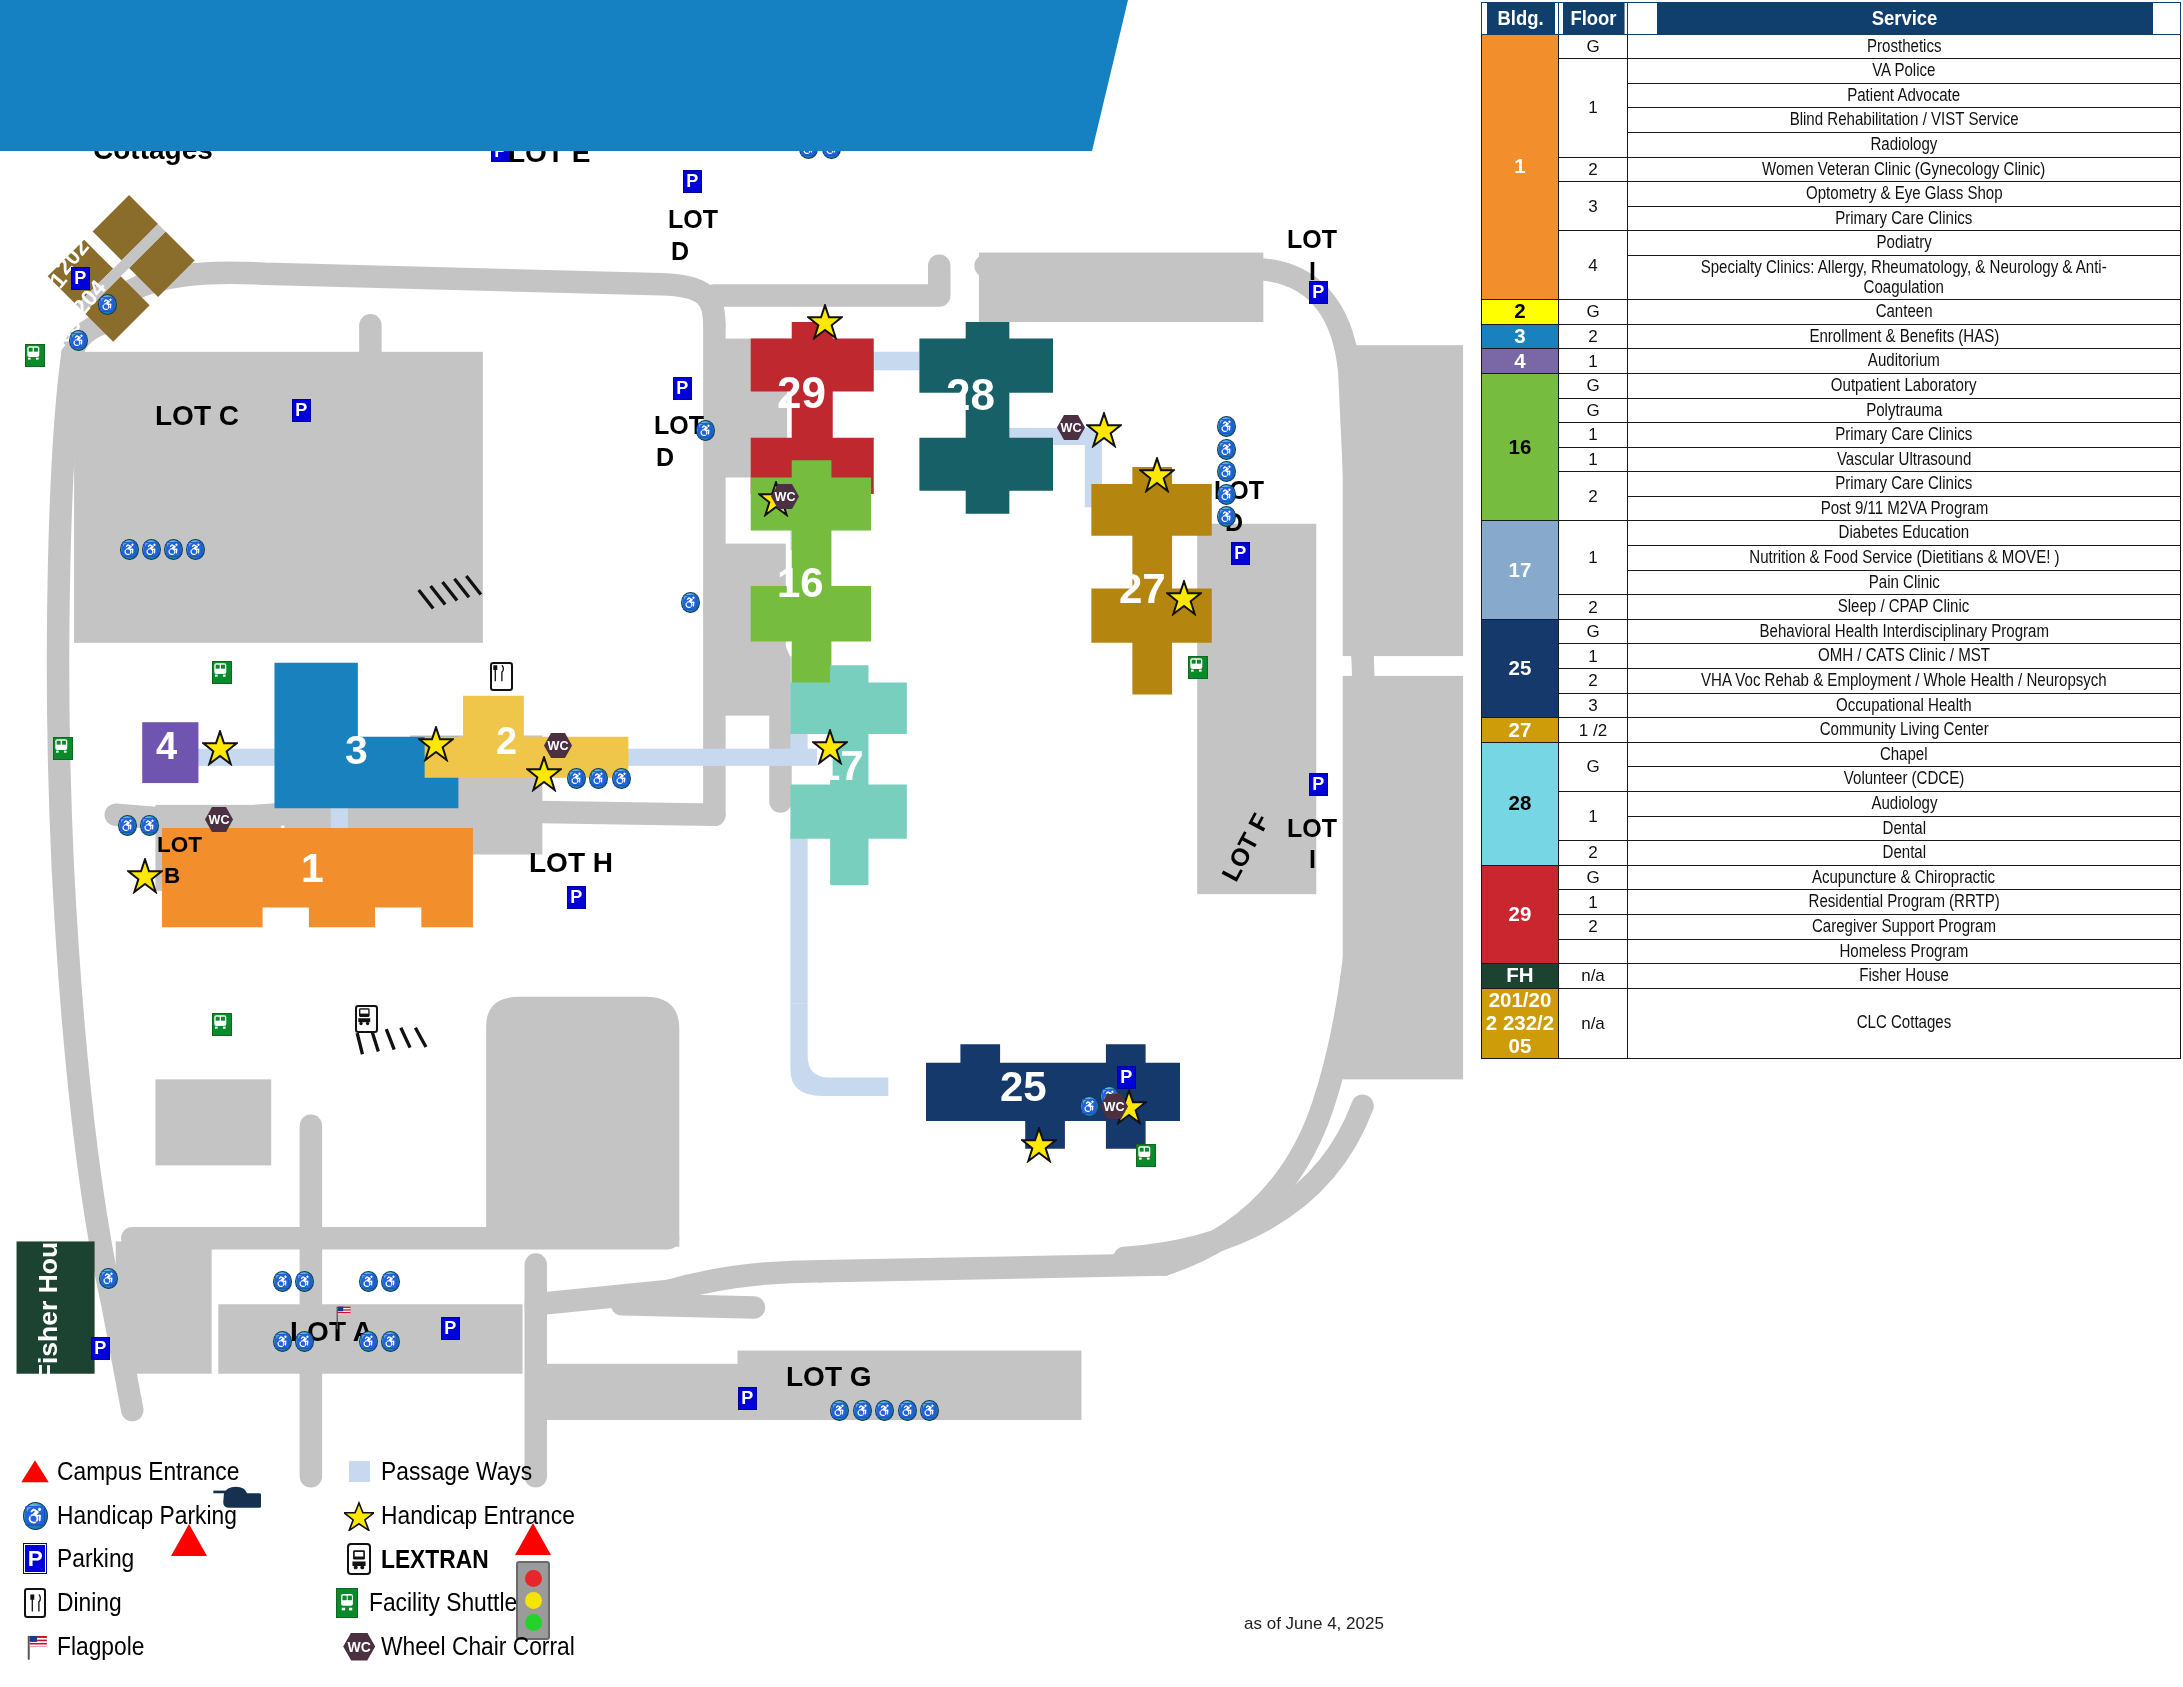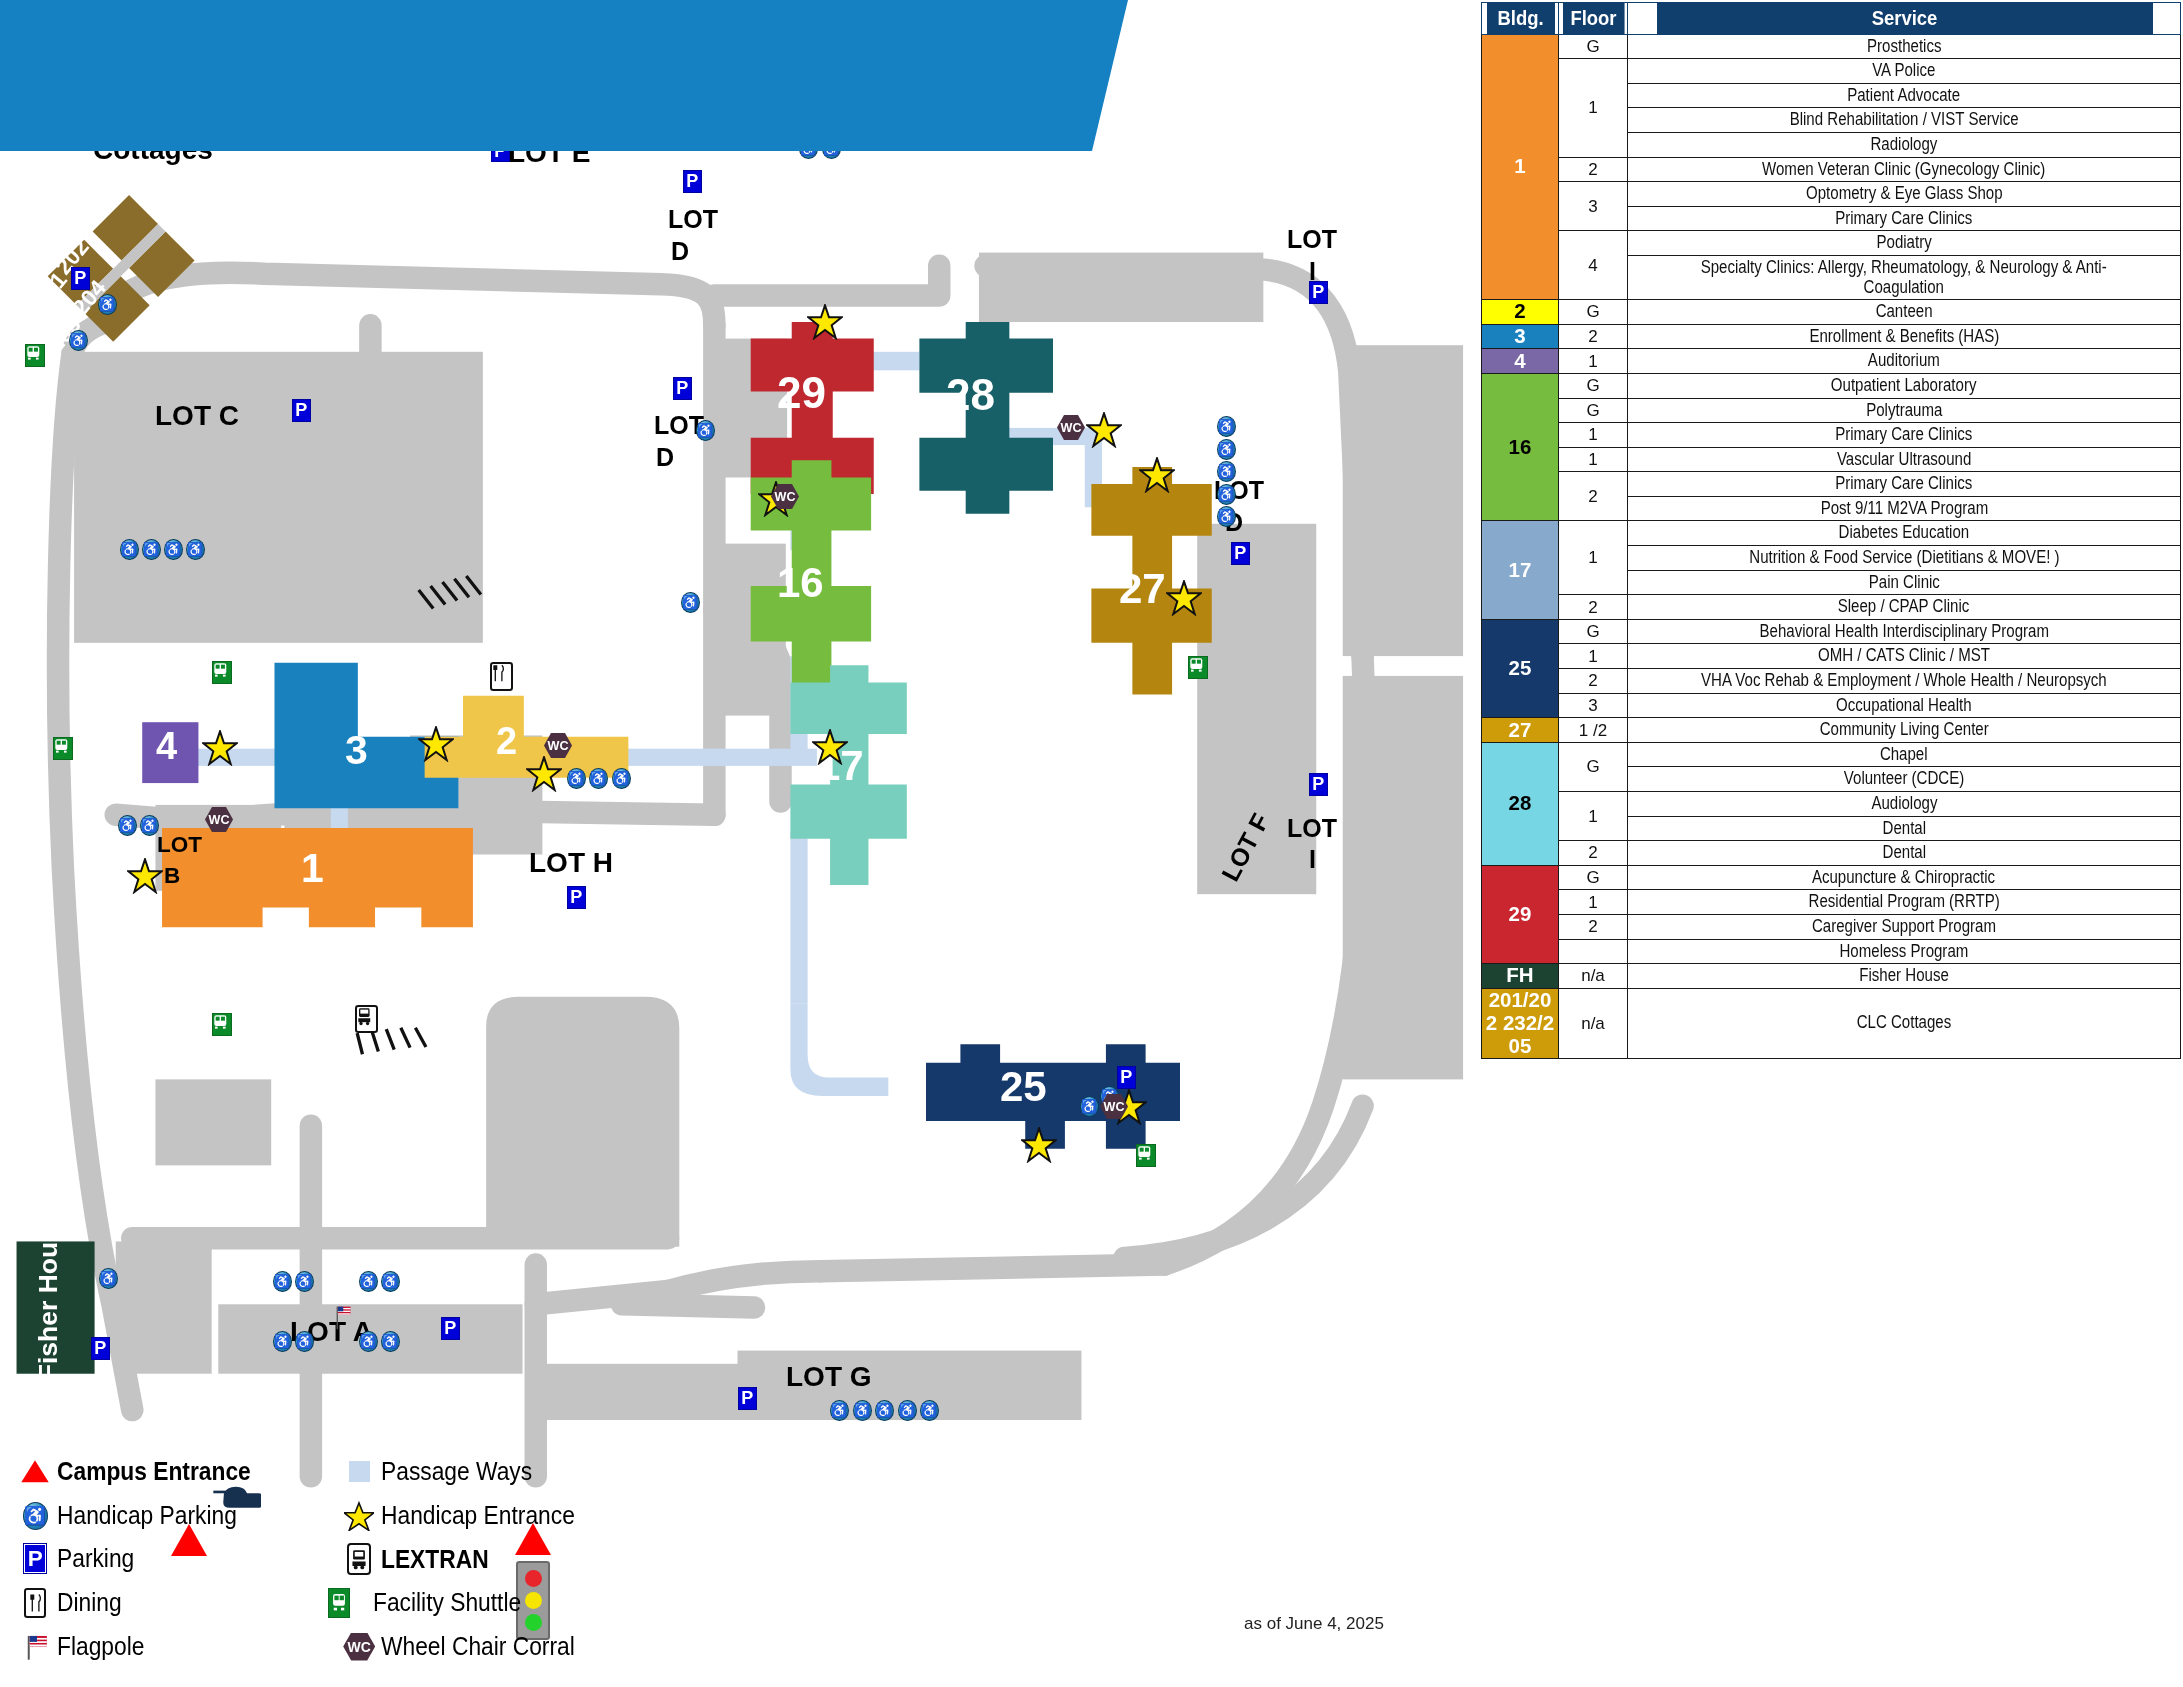--- a/index.html
+++ b/index.html
@@ -469,21 +469,21 @@
 
   <div class="ic ic-light" style="left:516px;top:1408px;">
     <i style="background:#e8252a;"></i>
       <i style="background:#f5e500;"></i>
       <i style="background:#23d32b;"></i>
   </div>
 </div>
 
 <div id="legend">
 
-  <div class="lg-item" style="left:0;top:0;font-weight:bold;">
+  <div class="lg-item" style="left:0;top:0;">
     <span class="lg-ic">
       <svg width="30" height="26.5" viewBox="0 0 46 40">
           <polygon points="23,3 44,37 2,37" fill="#fe0000"></polygon>
         </svg>
     </span>
     <span class="lg-text">Campus Entrance</span>
   </div>
 
   <div class="lg-item" style="left:0;top:44px;">
     <span class="lg-ic">
@@ -549,21 +549,21 @@
             <rect x="5.5" y="4.5" width="13" height="7" fill="#fff"></rect>
             <rect x="2" y="19" width="20" height="7" fill="#111"></rect>
             <circle cx="7" cy="28" r="3" fill="#111"></circle>
             <circle cx="17" cy="28" r="3" fill="#111"></circle>
           </svg>
       </span>
     </span>
     <span class="lg-text">LEXTRAN</span>
   </div>
 
-  <div class="lg-item" style="left:304px;top:131px;gap:12px;">
+  <div class="lg-item" style="left:312px;top:131px;">
     <span class="lg-ic">
       <span style="width:22.5px;height:30px;background:#0b8a2a;border:1.3px solid #0b6a20;display:flex;align-items:center;justify-content:center;">
         <svg width="16" height="21" viewBox="0 0 24 32">
             <rect x="3" y="3" width="18" height="18" rx="3" fill="#fff"></rect>
             <rect x="5" y="5.5" width="6.5" height="7" fill="#0b8a2a"></rect>
             <rect x="13" y="5.5" width="6.5" height="7" fill="#0b8a2a"></rect>
             <rect x="4" y="24" width="5" height="4" fill="#fff"></rect>
             <rect x="15" y="24" width="5" height="4" fill="#fff"></rect>
           </svg>
       </span>

